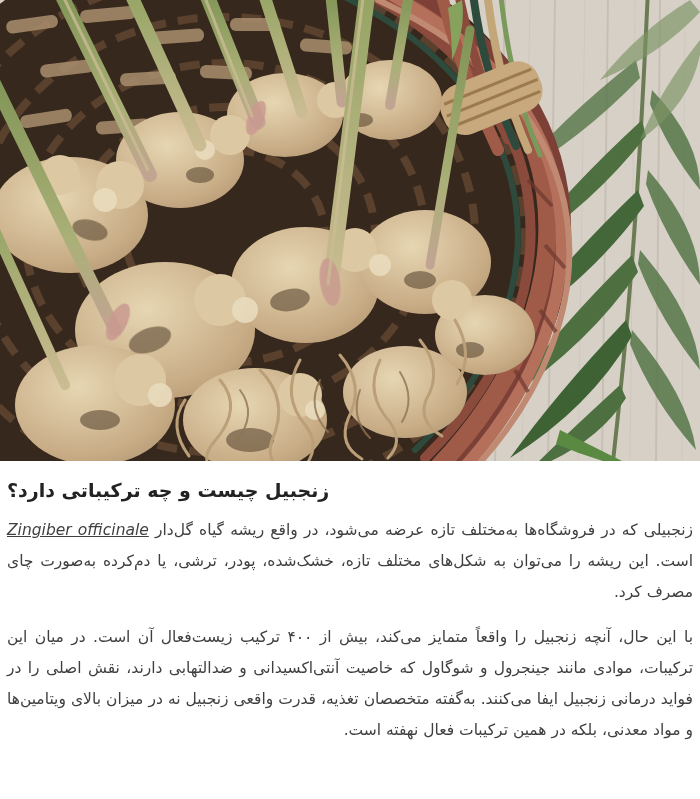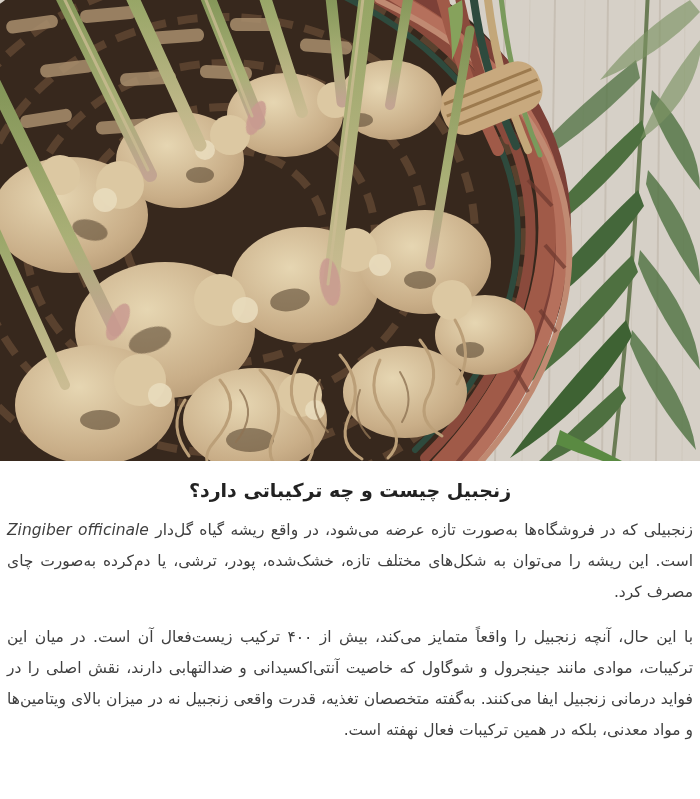--- a/index.html
+++ b/index.html
@@ -17,33 +17,34 @@
     direction: rtl;
     padding: 16px 7px 0 7px;
     box-sizing: border-box;
   }
   h1.title {
     margin: 0 0 11px 0;
     font-size: 19px;
     line-height: 27px;
     font-weight: bold;
     color: #222222;
-    text-align: center;
+    text-align: left;
   }
   p.para {
     margin: 0 0 14px 0;
     font-size: 15.5px;
     line-height: 31px;
     color: #3f3f3f;
     text-align: justify;
   }
   .latin {
     font-style: italic;
     direction: ltr;
     unicode-bidi: embed;
+    text-decoration: underline;
   }
 </style>
 </head>
 <body>
 
 <div class="page">
 
   <svg class="hero" viewBox="0 0 700 461" preserveAspectRatio="none" role="img">
     <defs>
       <linearGradient id="stemG" x1="0" y1="1" x2="0" y2="0">
@@ -247,21 +248,21 @@
         <line x1="148" y1="170" x2="60" y2="-10"></line>
       </g>
       <path d="M452,60 q14,-30 10,-60 l-14,8 q4,28 4,52 Z" fill="#86a25c"></path>
     </g>
   </svg>
 
   <div class="content">
     <h1 class="title">زنجبیل چیست و چه ترکیباتی دارد؟</h1>
 
     <p class="para">
-      <span>زنجبیلی که در فروشگاه‌ها به‌صورت تازه عرضه می‌شود، در واقع ریشه گیاه گل‌دار</span>
+      <span>زنجبیلی که در فروشگاه‌ها به‌مختلف تازه عرضه می‌شود، در واقع ریشه گیاه گل‌دار</span>
       <span class="latin">Zingiber officinale</span>
       <span>است. این ریشه را می‌توان به شکل‌های مختلف تازه، خشک‌شده، پودر، ترشی، یا دم‌کرده به‌صورت چای مصرف کرد.</span>
     </p>
 
 
     <p class="para">با این حال، آنچه زنجبیل را واقعاً متمایز می‌کند، بیش از ۴۰۰ ترکیب زیست‌فعال آن است. در میان این ترکیبات، موادی مانند جینجرول و شوگاول که خاصیت آنتی‌اکسیدانی و ضدالتهابی دارند، نقش اصلی را در فواید درمانی زنجبیل ایفا می‌کنند. به‌گفته متخصصان تغذیه، قدرت واقعی زنجبیل نه در میزان بالای ویتامین‌ها و مواد معدنی، بلکه در همین ترکیبات فعال نهفته است.</p>
   </div>
 
 </div>
 

